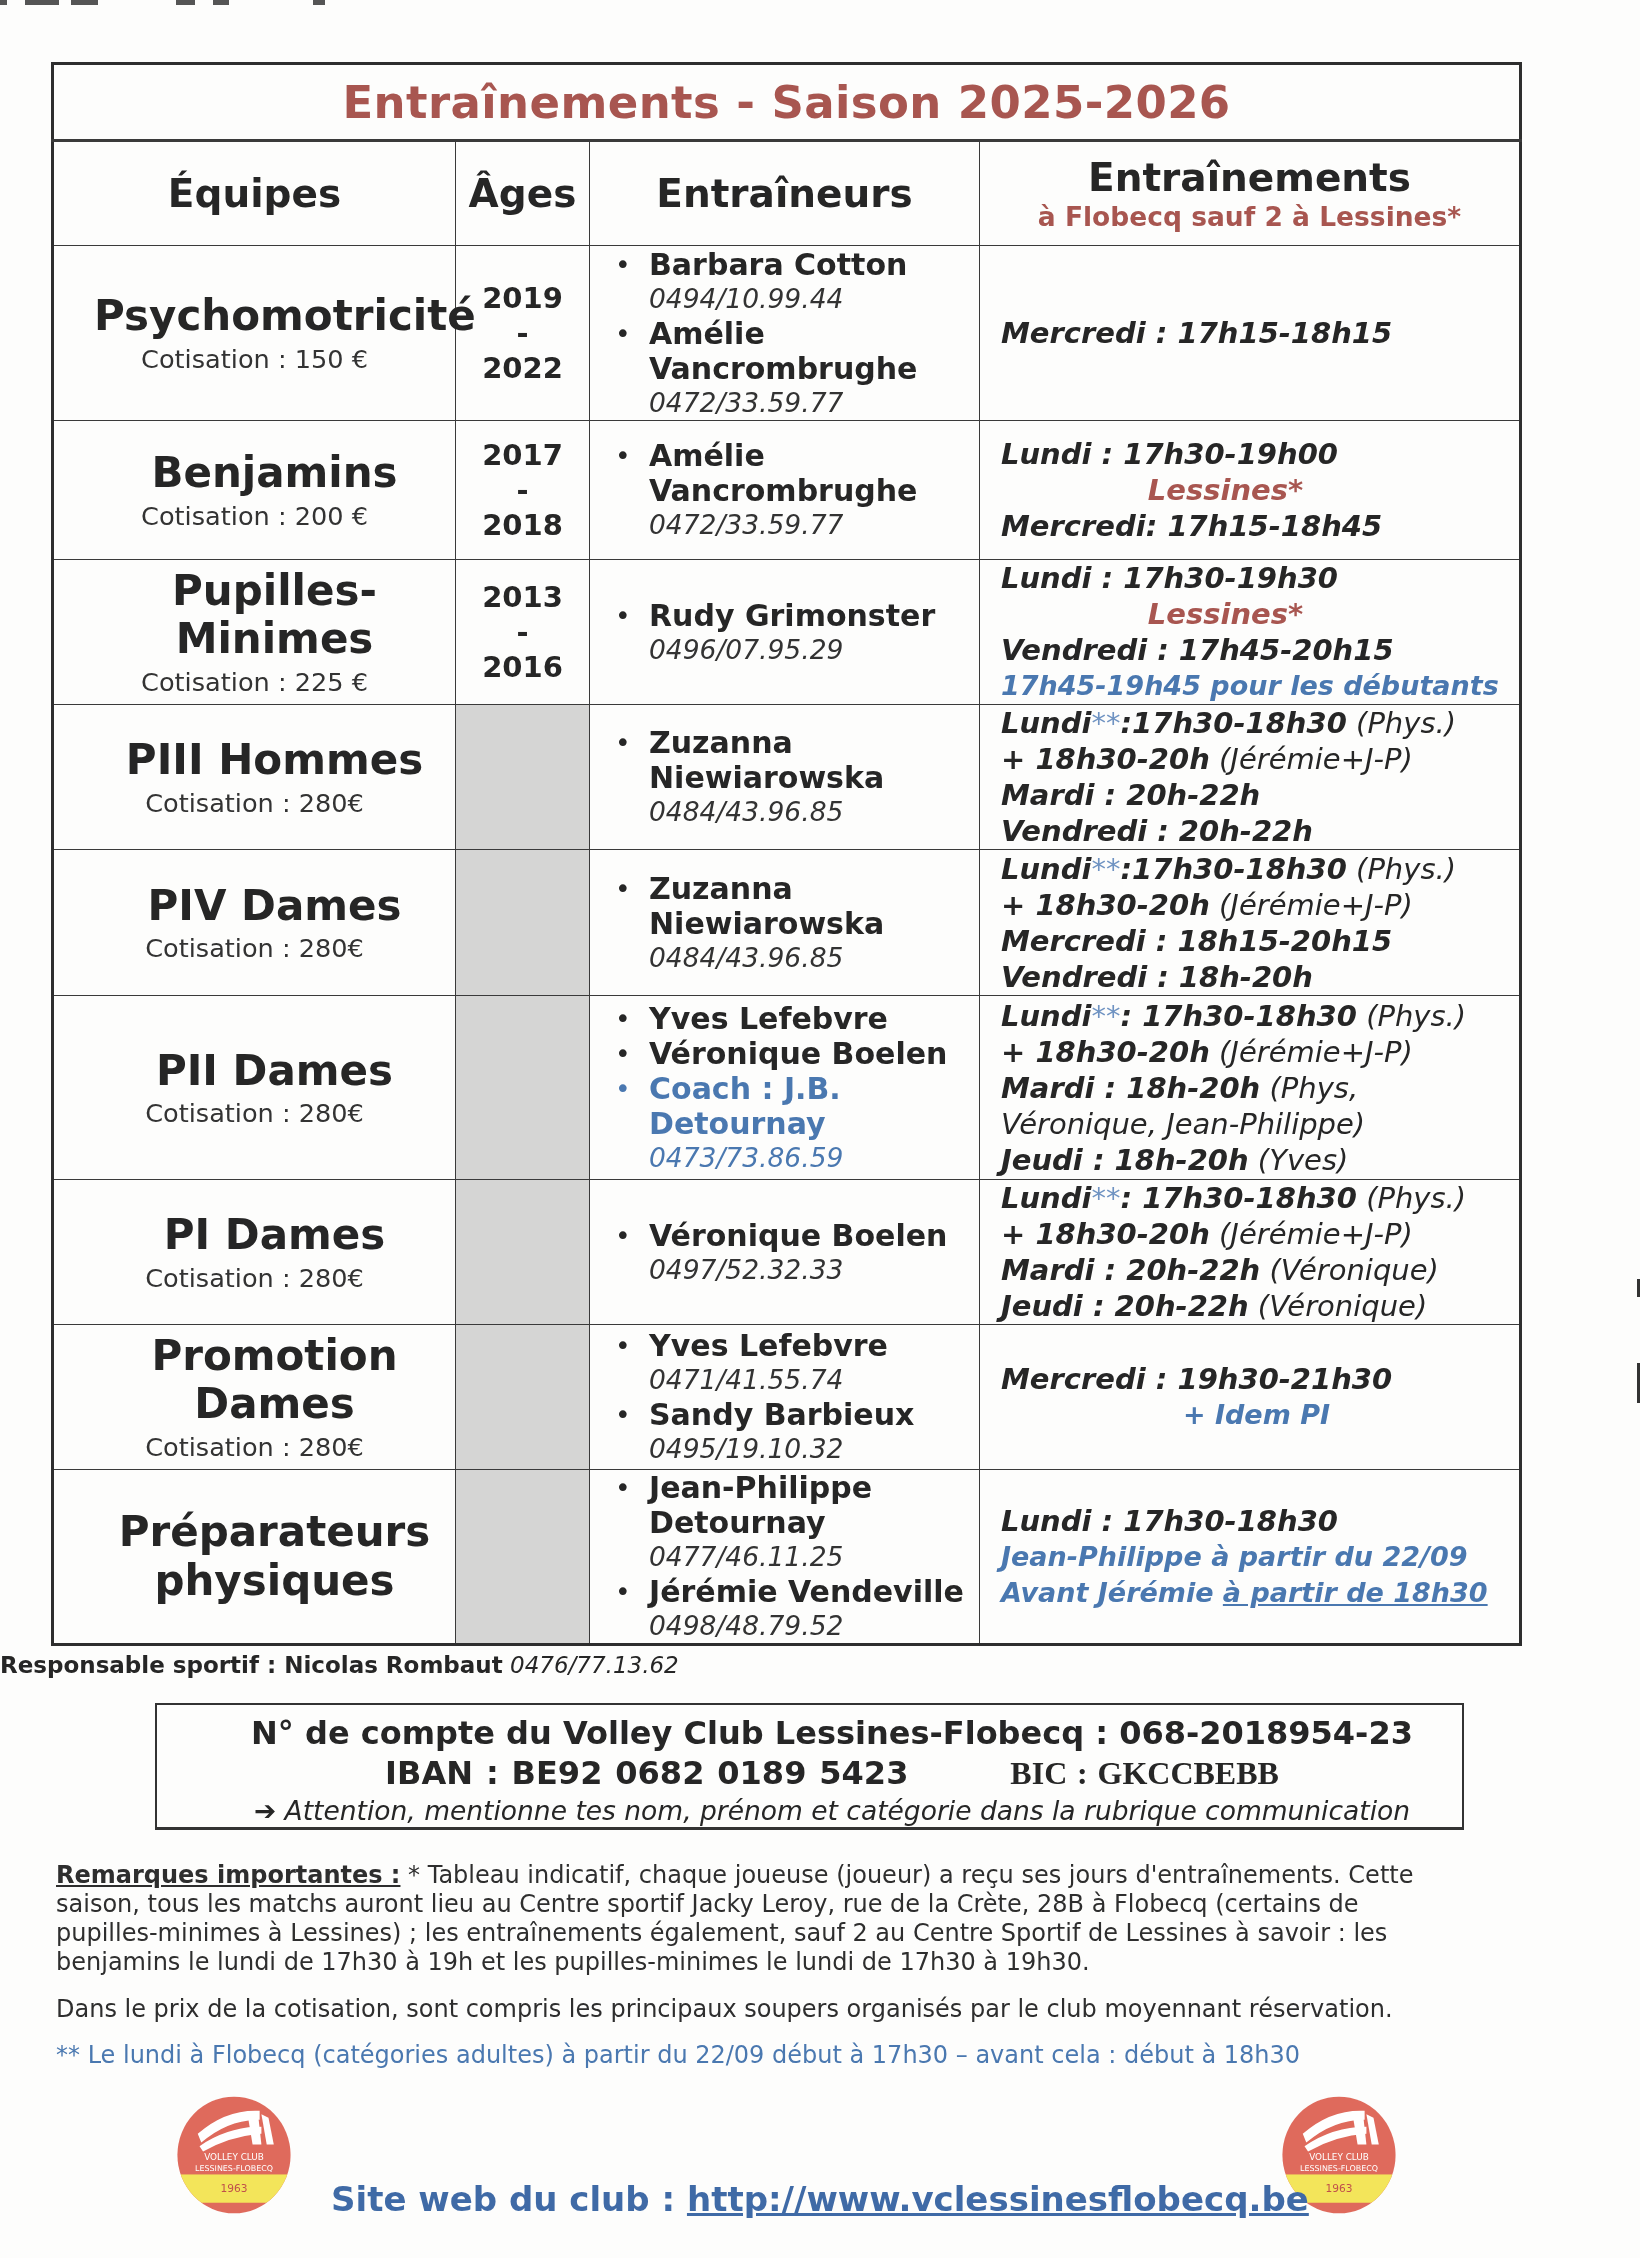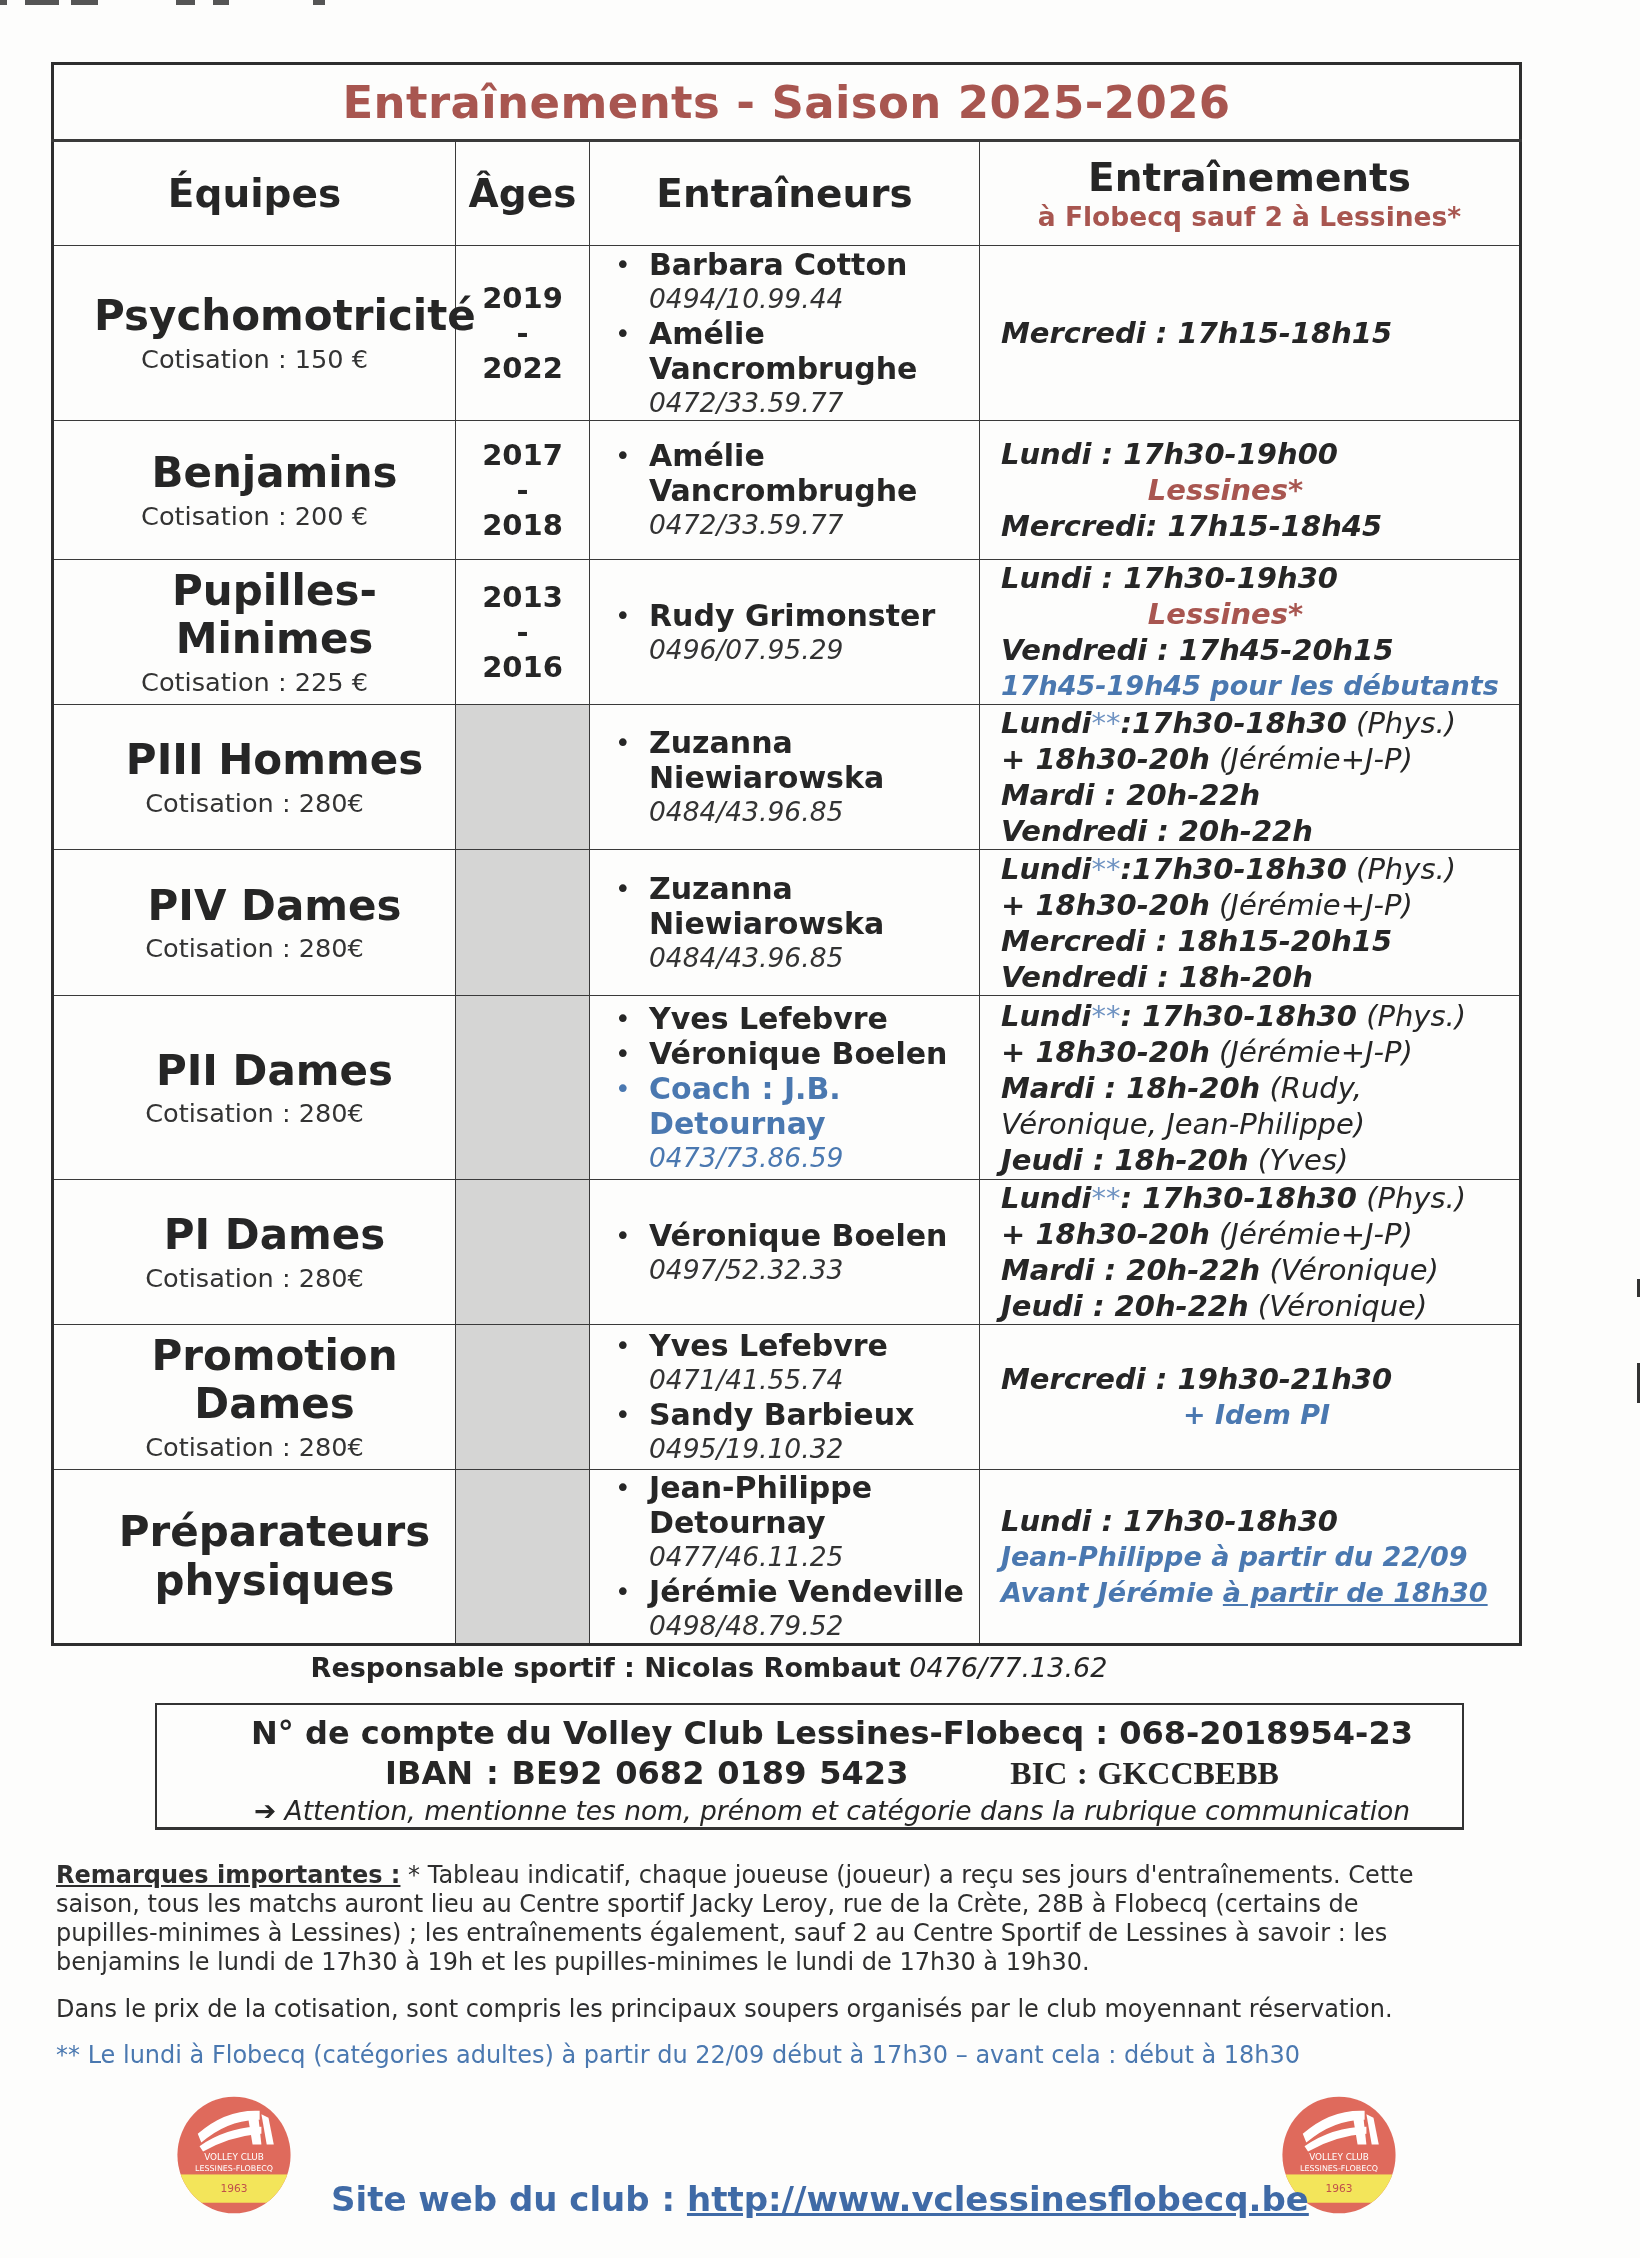--- a/index.html
+++ b/index.html
@@ -42,21 +42,21 @@
   .blue { color: #4a78b0; }
   td.sched { padding: 0 7px 0 21px !important; font-style: italic; }
   .sline { font-size: 29px; line-height: 36px; font-weight: bold; white-space: nowrap; }
   .sline .note { font-weight: normal; }
   .sline.red { color: #a85650; text-align: center; padding-right: 62px; }
   .sline.blue { color: #4a78b0; font-size: 27px; }
   .sline.center { text-align: center; }
   .sline .u { text-decoration: underline; }
   .stars { color: #6f93c2; font-weight: normal; }
 
-  .resp { position: absolute; top: 1652px; left: 0; width: 1418px; text-align: center; font-size: 27px; }
+  .resp { position: absolute; top: 1652px; left: 0; width: 1418px; text-align: left; font-size: 23px; }
   .resp b { font-weight: bold; }
   .resp i { font-style: italic; }
 
   .account-box {
     position: absolute; left: 155px; top: 1703px; width: 1260px; height: 122px;
     border: 2.6px solid #333; border-bottom-width: 3.5px; text-align: center; padding-left: 45px;
   }
   .acc1 { font-weight: bold; font-size: 32px; margin-top: 8.8px; }
   .acc2 { font-weight: bold; font-size: 32px; margin-top: 1.8px; word-spacing: 1.8px; }
   .acc2 .bic { margin-left: 89px; font-family: Liberation Serif, serif; }
@@ -256,21 +256,21 @@
             <span class="bullet">•</span>
             <div class="coach-body">
               <div class="coach-name">Coach : J.B. Detournay</div>
               <div class="coach-phone blue">0473/73.86.59</div>
             </div>
           </div>
         </td>
         <td class="sched">
           <div class="sline"><span>Lundi</span><span class="stars">**</span><span>: 17h30-18h30</span><span class="note"> (Phys.)</span></div>
           <div class="sline"><span>+ 18h30-20h</span><span class="note"> (Jérémie+J-P)</span></div>
-          <div class="sline"><span>Mardi : 18h-20h</span><span class="note"> (Rudy,</span></div>
+          <div class="sline"><span>Mardi : 18h-20h</span><span class="note"> (Phys,</span></div>
           <div class="sline"><span class="note">Véronique, Jean-Philippe)</span></div>
           <div class="sline"><span>Jeudi : 18h-20h</span><span class="note"> (Yves)</span></div>
         </td>
       </tr>
       <tr style="height: 141px;">
         <td class="team">
           <div class="team-name">PI Dames</div>
           <div class="team-fee">Cotisation : 280€</div>
         </td>
         <td class="ages gray"></td>

